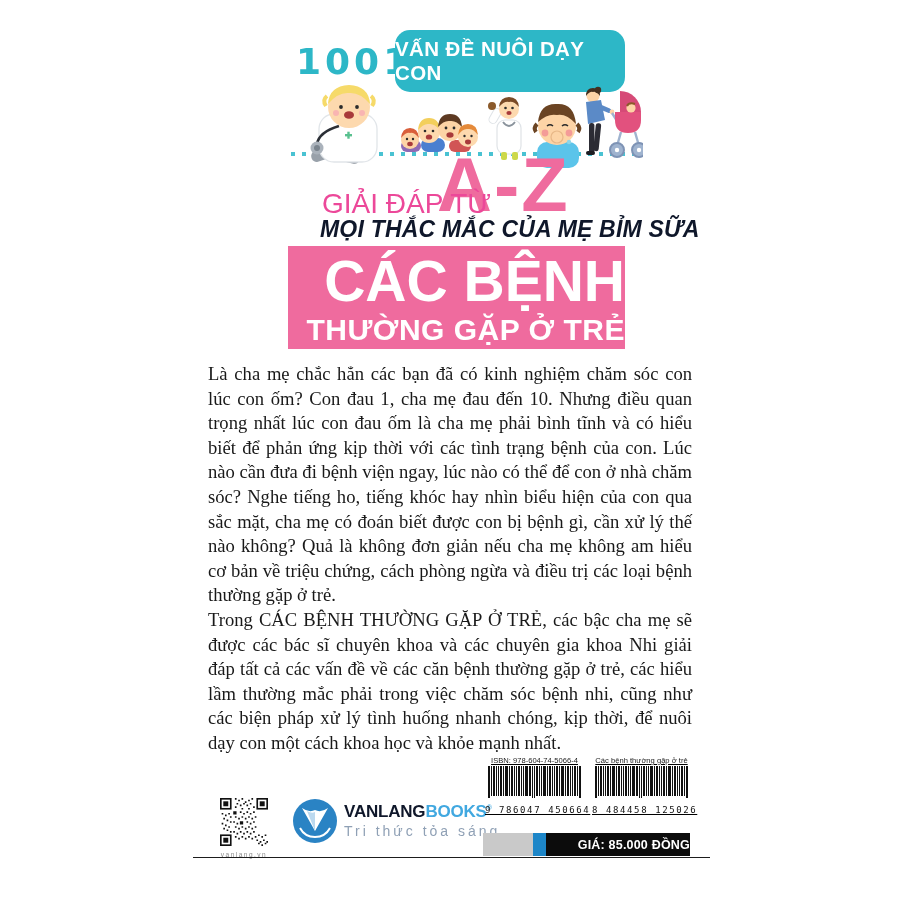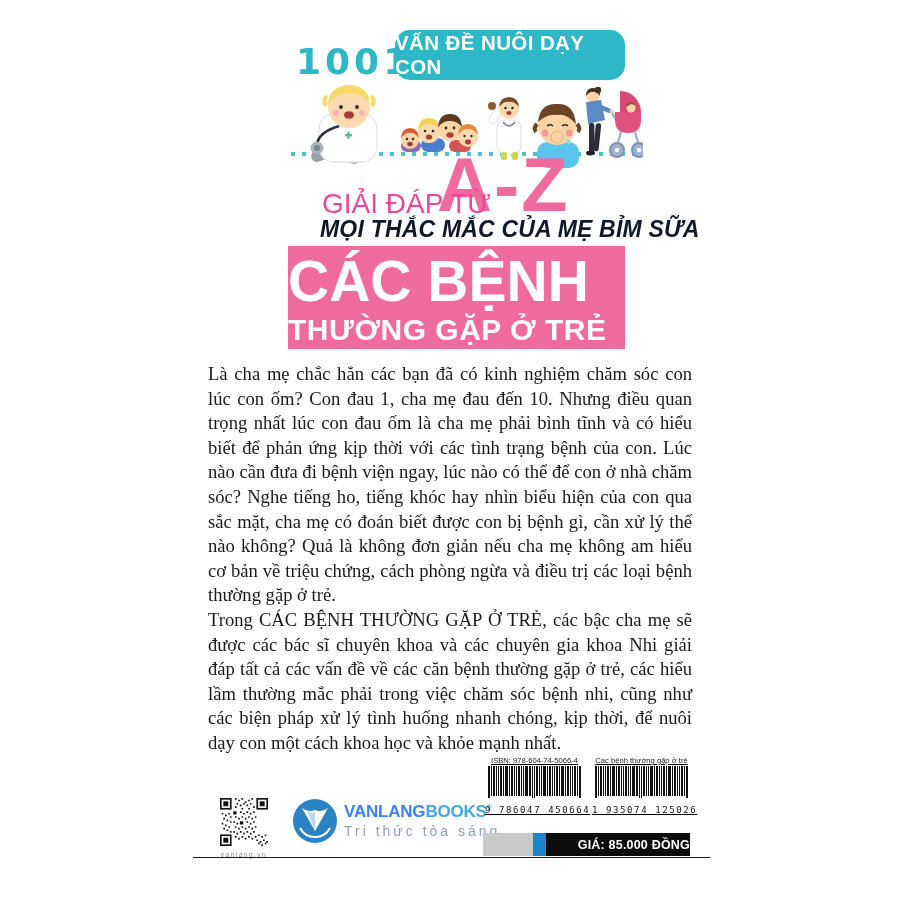--- a/index.html
+++ b/index.html
@@ -2,54 +2,54 @@
 <html lang="vi"><head>
 <meta charset="utf-8">
 <style>
   html,body{margin:0;padding:0;background:#fff;}
   .cover{position:relative;width:900px;height:900px;margin:0 auto;background:#ffffff;
          font-family:"Liberation Sans",sans-serif;overflow:hidden;}
 
   
   .series-number{position:absolute;left:296px;top:44px;font-size:36px;line-height:1;
       font-weight:700;color:#2db7c7;letter-spacing:4px;font-family:"DejaVu Sans",sans-serif;}
-  .series-badge{position:absolute;left:395px;top:30px;width:230px;height:50px;background:#2db7c7;
+  .series-badge{position:absolute;left:395px;top:30px;width:230px;height:62px;background:#2db7c7;
       border-radius:15px;color:#fff;font-size:20.5px;font-weight:700;letter-spacing:.4px;
       display:flex;align-items:center;justify-content:center;}
 
   
   .illustration{position:absolute;left:283px;top:80px;width:360px;height:94px;}
 
   
   .az{position:absolute;left:437px;top:147px;font-size:76px;line-height:1;font-weight:800;
       color:#ef6b9e;letter-spacing:2px;}
   .sub1{position:absolute;left:322px;top:190px;font-size:28px;line-height:1;font-weight:400;color:#ec4899;}
   .sub2{position:absolute;left:320px;top:217px;font-size:23px;line-height:1.1;font-weight:800;
       color:#0f172a;letter-spacing:.2px;font-style:italic;}
 
   
   .title-block{position:absolute;left:288px;top:246px;width:337px;height:103px;background:#ef6b9e;
-      color:#fff;text-align:left;}
+      color:#fff;text-align:right;}
   .title-1{font-size:57px;font-weight:800;line-height:1;margin-top:7px;}
   .title-2{font-size:30px;font-weight:800;line-height:1;margin-top:5px;letter-spacing:.5px;}
 
   
   .body-text{position:absolute;left:208px;top:362px;width:484px;
       font-family:"Liberation Serif","DejaVu Serif",serif;font-size:18.6px;line-height:24.6px;
       color:#191919;text-align:justify;}
   .body-text p{margin:0;}
 
   
   .qr-wrap{position:absolute;left:218px;top:798px;width:52px;text-align:center;}
   .qr-caption{font-size:6.5px;color:#8a8a8a;letter-spacing:1.5px;margin-top:1px;}
 
   .logo{position:absolute;left:292px;top:798px;display:flex;align-items:center;}
   .logo-text{margin-left:6px;}
   .logo-name{font-size:17px;font-weight:800;letter-spacing:-.2px;line-height:1;}
-  .logo-name .p1{color:#3b82f6;}
+  .logo-name .p1{color:#0f172a;}
   .logo-name .p2{color:#41a8e0;}
   .logo-name .reg{font-size:7px;color:#41a8e0;vertical-align:super;}
   .logo-tagline{font-size:14px;color:#8fa0b5;letter-spacing:3px;text-align:center;margin-top:3px;}
 
   .barcodes{position:absolute;left:485px;top:756px;width:206px;display:flex;gap:8px;text-decoration:underline;}
   .bc{width:99px;text-align:center;}
   .bc-label{font-size:7.6px;color:#222;white-space:nowrap;line-height:1.2;}
   .bc svg{display:block;margin:1px auto 0;}
   .bc-digits{font-size:9px;letter-spacing:1.6px;color:#111;line-height:1;margin-top:8px;
       font-family:"DejaVu Sans Mono",monospace;white-space:nowrap;}
@@ -304,21 +304,21 @@
             <rect x="73" y="0" width="3" height="30"></rect>
           <rect x="77" y="0" width="1" height="30"></rect>
             <rect x="79" y="0" width="2" height="30"></rect>
             <rect x="82" y="0" width="1" height="30"></rect>
           <rect x="84" y="0" width="1" height="30"></rect>
             <rect x="86" y="0" width="2" height="30"></rect>
             <rect x="89" y="0" width="1" height="30"></rect>
           <rect x="91" y="0" width="2" height="32"></rect>
         </g>
       </svg>
-      <div class="bc-digits">1 935074 125026</div>
+      <div class="bc-digits">8 484458 125026</div>
     </div>
   </div>
 
   <div class="price-row">
     <div class="price-gray"></div>
     <div class="price-blue"></div>
     <div class="price-black">GIÁ: 85.000 ĐỒNG</div>
   </div>
 
   <div class="footer-divider"></div>

